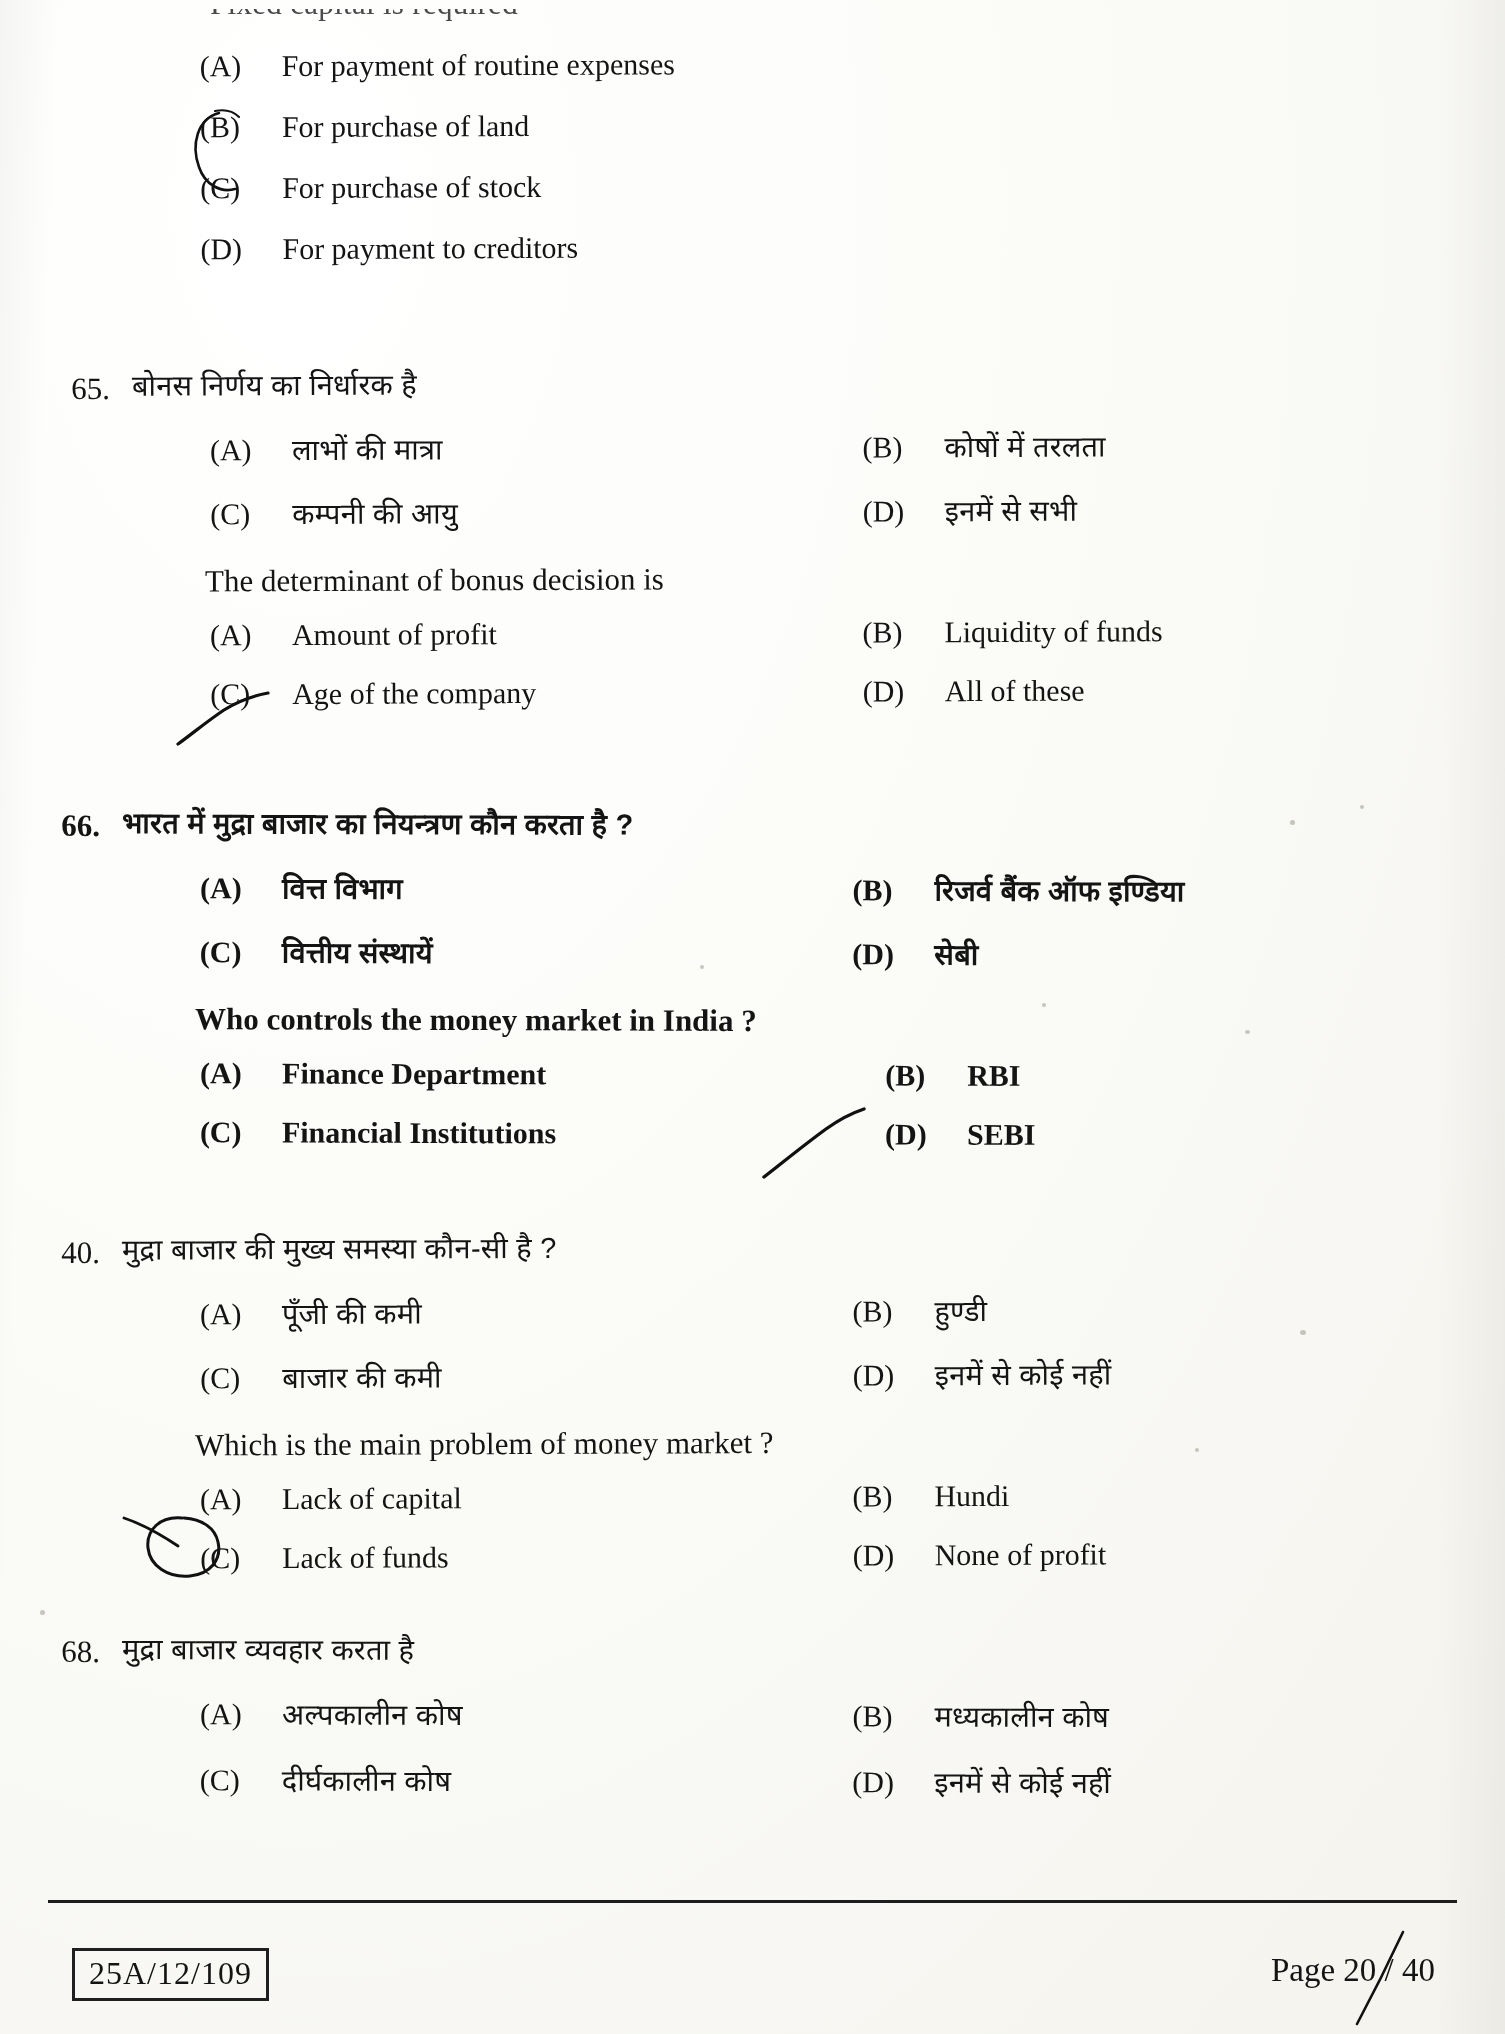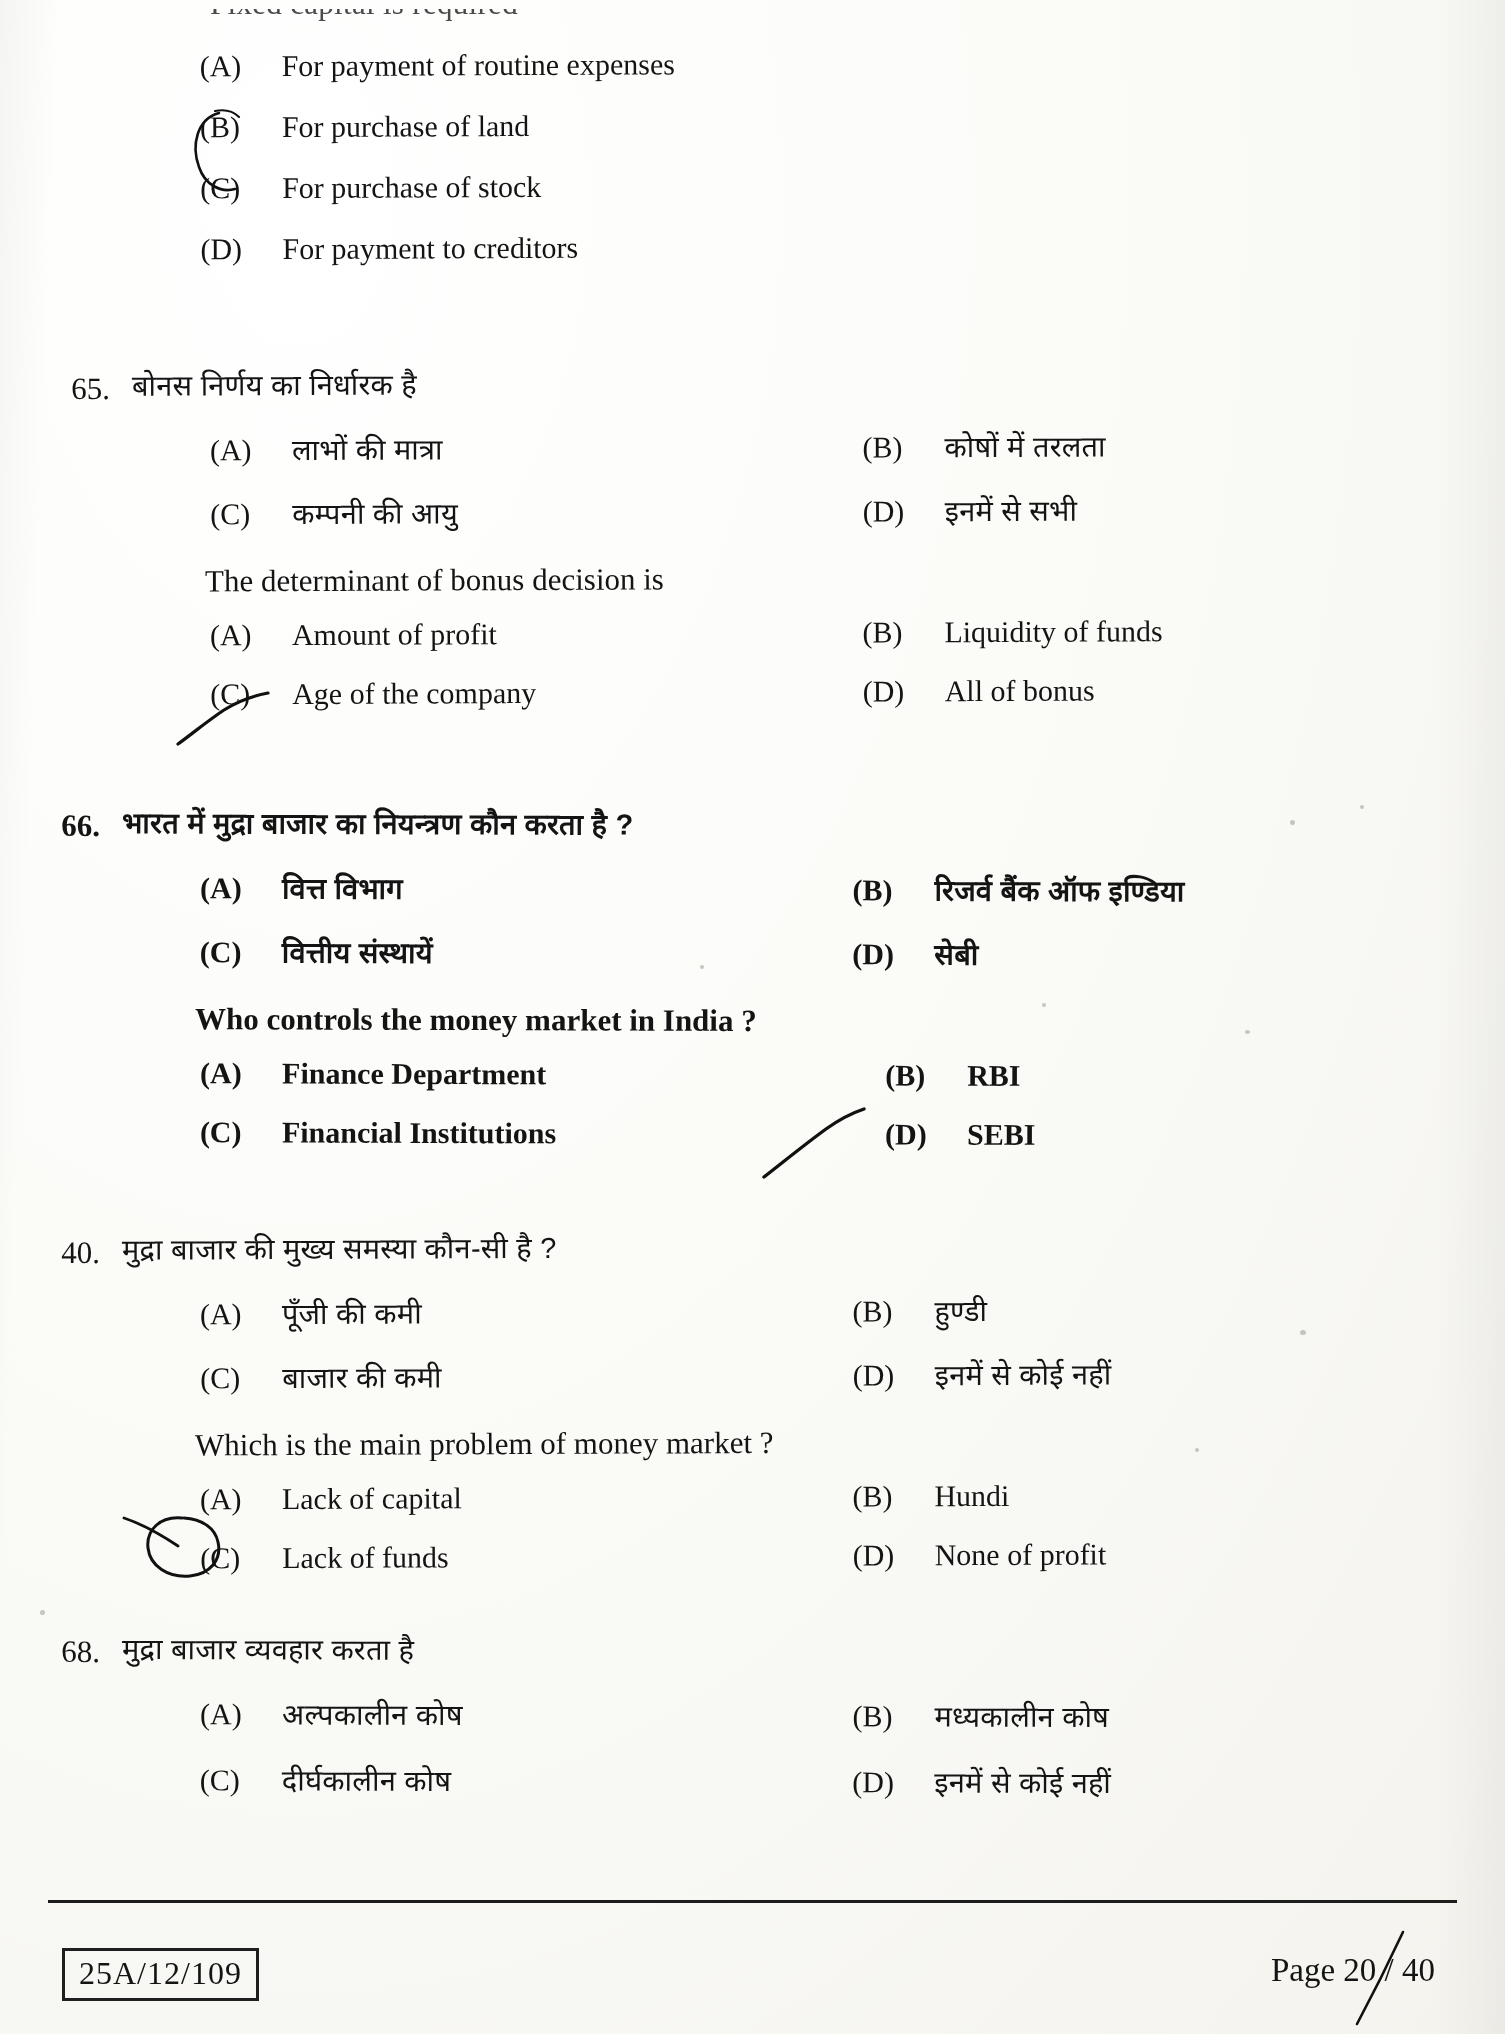--- a/index.html
+++ b/index.html
@@ -136,21 +136,21 @@
   }
   .footer {
     position: absolute;
     left: 0;
     right: 0;
     top: 1912px;
     height: 120px;
   }
   .code-box {
     position: absolute;
-    left: 62px;
+    left: 72px;
     top: 36px;
     border: 3px solid #1f1f1f;
     padding: 4px 14px 6px 14px;
     font-size: 32px;
     font-family: "Liberation Serif", serif;
     letter-spacing: 1px;
   }
   .page-no {
     position: absolute;
     right: 70px;
@@ -233,21 +233,21 @@
         <div class="opt">
           <span class="lab">(B)</span>
           <span class="otext eng">Liquidity of funds</span>
         </div>
         <div class="opt" style="margin-top:20px;">
           <span class="lab">(C)</span>
           <span class="otext eng">Age of the company</span>
         </div>
         <div class="opt" style="margin-top:20px;">
           <span class="lab">(D)</span>
-          <span class="otext eng">All of bonus</span>
+          <span class="otext eng">All of these</span>
         </div>
       </div>
     </div>
 
     <svg class="mark" style="left:172px; top:690px;" width="140" height="70" viewBox="0 0 140 70">
       <path class="pen" stroke-width="3.2" d="M6 54 C20 44 34 32 52 20 C66 11 80 6 96 3"></path>
     </svg>
 
     <div style="position:absolute; left:0; top:810px; width:100%;font-weight:bold;">
       <div class="qrow sk2">

